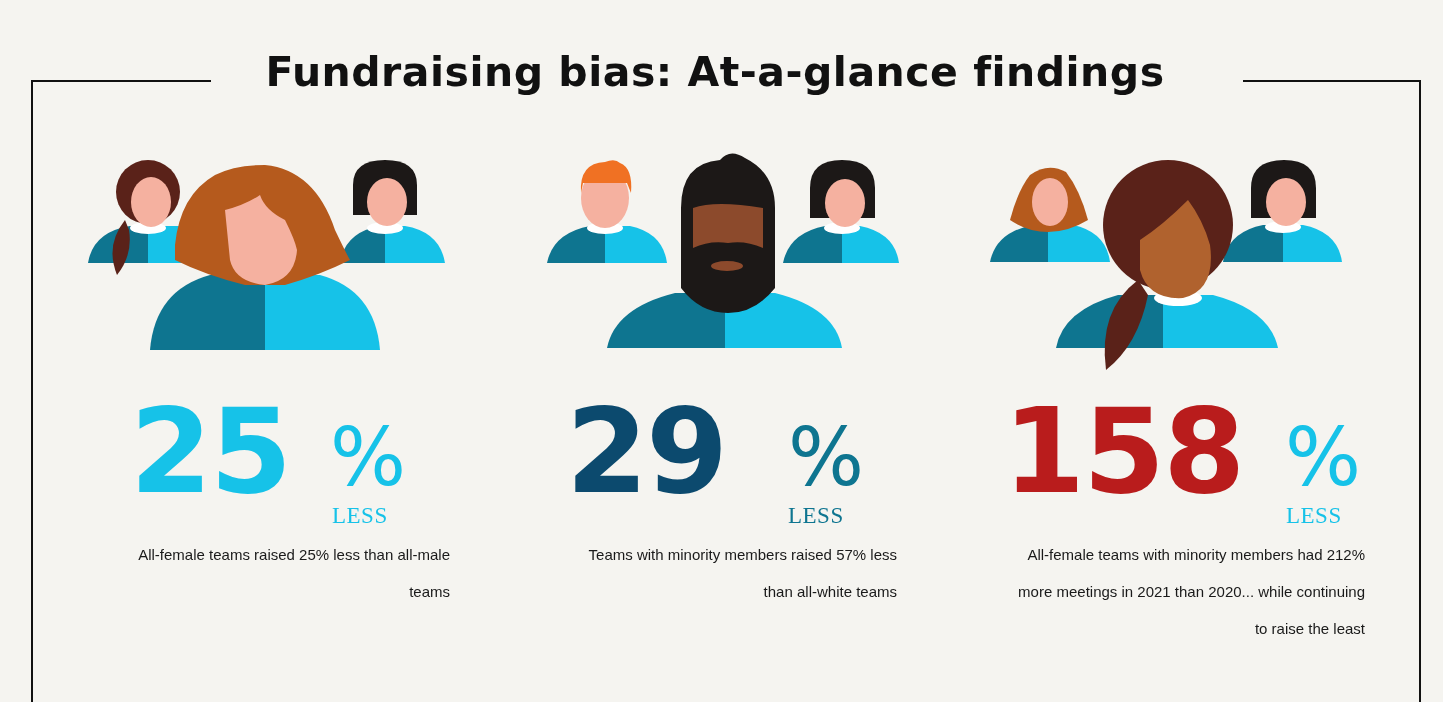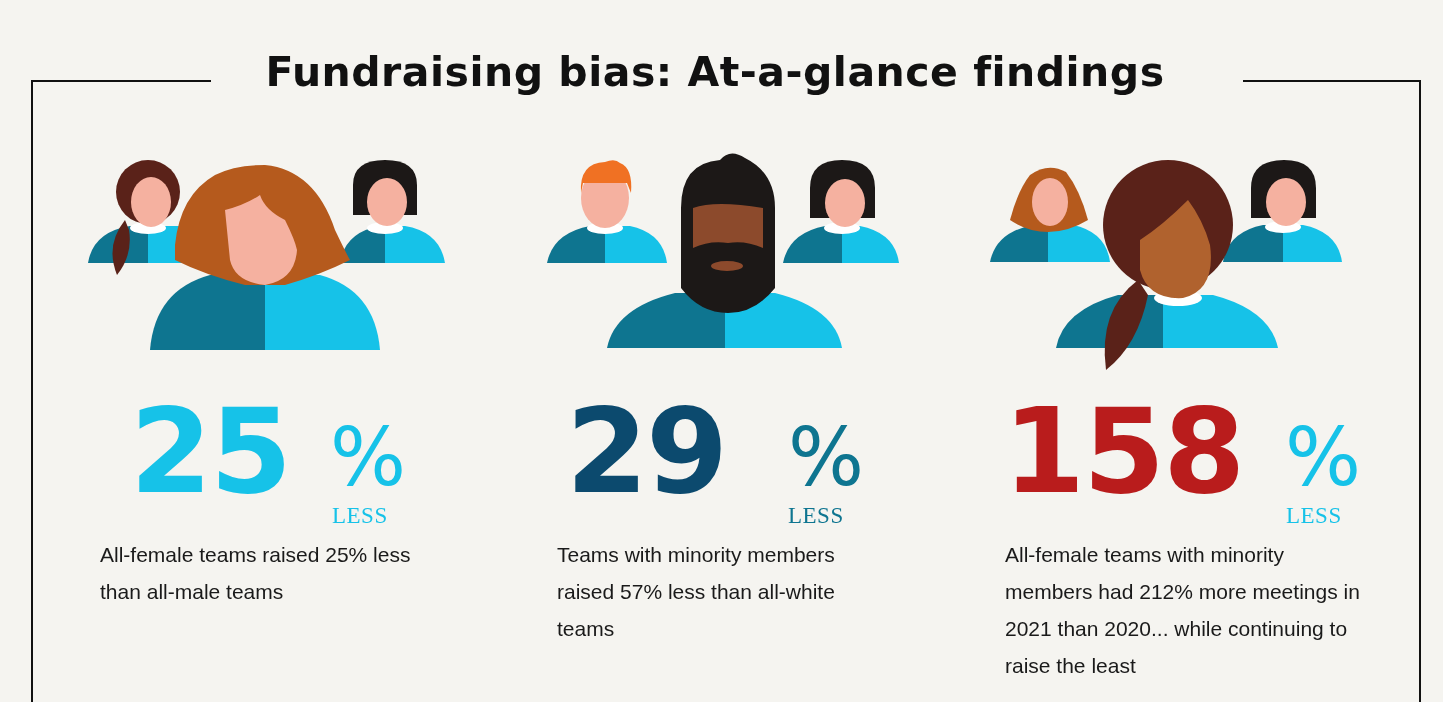--- a/index.html
+++ b/index.html
@@ -6,21 +6,21 @@
   body{width:1443px;height:702px;background:#f5f4f0;position:relative;overflow:hidden;font-family:"Liberation Sans",sans-serif;color:#1a1a1a;}
   .frame-left{position:absolute;left:31px;top:80px;width:2px;height:622px;background:#111;}
   .frame-right{position:absolute;left:1419px;top:80px;width:2px;height:622px;background:#111;}
   .frame-top-l{position:absolute;left:31px;top:80px;width:180px;height:2px;background:#111;}
   .frame-top-r{position:absolute;left:1243px;top:80px;width:178px;height:2px;background:#111;}
   .title{position:absolute;left:199px;width:1032px;top:48px;text-align:center;font-family:"DejaVu Sans",sans-serif;font-size:41px;font-weight:700;letter-spacing:0.5px;color:#111;}
   .illus{position:absolute;}
   .big{position:absolute;font-family:"DejaVu Sans",sans-serif;font-size:118px;line-height:1;letter-spacing:-2px;font-weight:700;}
   .pct{position:absolute;font-family:"DejaVu Sans",sans-serif;font-size:80px;line-height:1;font-weight:400;}
   .qual{position:absolute;font-family:Liberation Serif, serif;font-size:23px;letter-spacing:0.5px;}
-  .desc{position:absolute;font-size:21px;line-height:37px;text-align:left;color:#1a1a1a;}
+  .desc{position:absolute;font-size:15px;line-height:37px;text-align:right;color:#1a1a1a;}
 </style>
 </head>
 <body>
 
 <div>
   <div class="frame-top-l"></div>
   <div class="frame-top-r"></div>
   <div class="frame-left"></div>
   <div class="frame-right"></div>
 </div>

